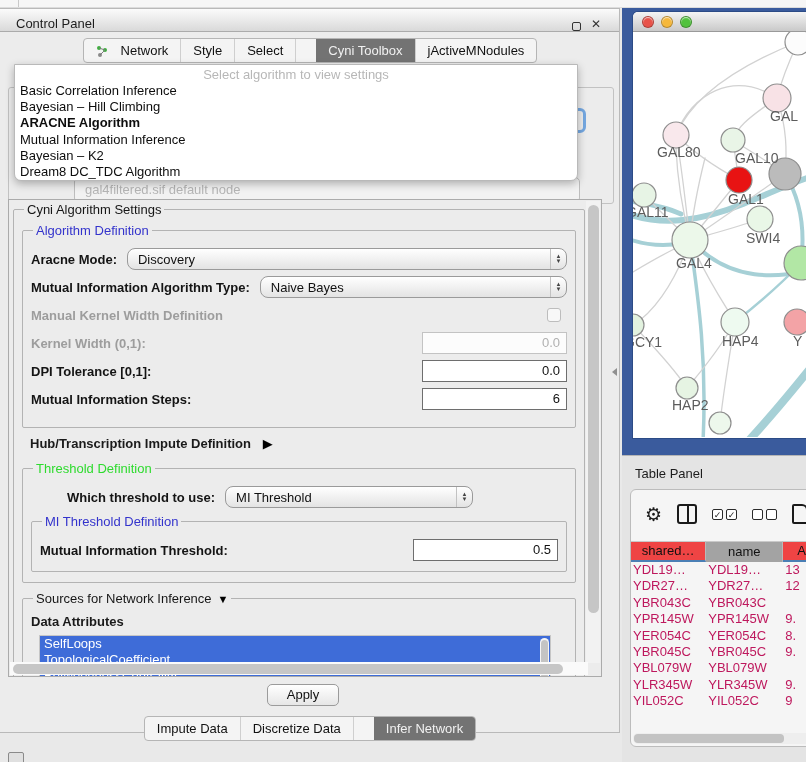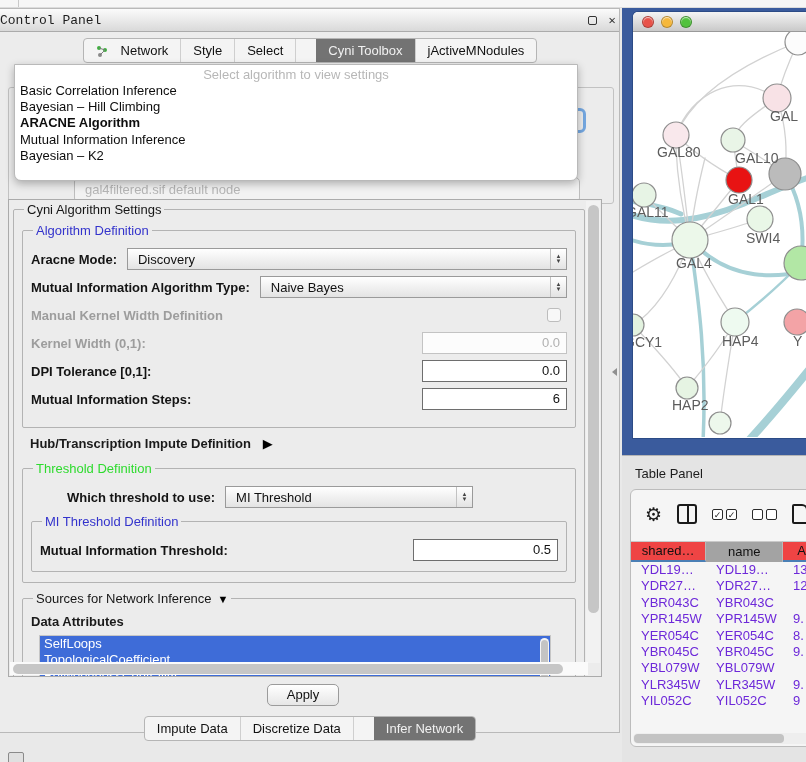--- a/index.html
+++ b/index.html
@@ -10,21 +10,21 @@
 
   
   #topstrip { left:0; top:0; width:806px; height:8px; background:#f6f6f6; border-bottom:1px solid #dcdcdc; }
   #topstrip .mini-div { position:absolute; left:18px; top:0; width:1px; height:7px; background:#c9c9c9; }
 
   
   #control-panel { left:0; top:8px; width:620px; height:725px; background:#ececec;
     border:1px solid #b9b9b9; border-left:none; }
   #cp-titlebar { left:0; top:0; width:100%; height:23px;
     background:linear-gradient(#fbfbfb,#d9d9d9); border-bottom:1px solid #ababab;
-    display:flex; align-items:center; padding:0 0;font-family:Liberation Mono, monospace; }
+    display:flex; align-items:flex-end; padding:0 16px; }
   #cp-titlebar .title { flex:1; color:#1d1d1d; }
   .win-btn { width:14px; text-align:center; color:#333; font-size:12px; cursor:default; margin-left:8px; }
   .win-btn.float { font-size:11px; border:1.5px solid #333; width:9px; height:9px; border-radius:2px; }
 
   
   #cp-tabs { left:0; top:29px; width:620px; display:flex; justify-content:center; }
   .tabgroup { display:flex; border:1px solid #b5b5b5; border-radius:4px; background:#f4f4f4; overflow:hidden; }
   .tab { padding:4px 12px; display:flex; align-items:center; gap:13px; border-right:1px solid #cfcfcf; color:#111; white-space:nowrap; }
   .tab:last-child { border-right:none; }
   .tab.selected { background:#737373; color:#f1f1f1;margin-left:20px; }
@@ -49,21 +49,21 @@
   #scroll-inner { position:absolute; left:4px; top:2px; width:572px; }
   fieldset { border:1px solid #b3b3b3; border-radius:2px; padding:4px 8px 8px 8px; margin-bottom:8px; }
   legend { padding:0 3px; margin-left:2px; font-size:13px; color:#161616; }
   legend.blue { color:#3333cc; }
   legend.green { color:#2edb2e; }
   .row { display:flex; align-items:center; margin:6px 0; min-height:22px; }
   .row label { font-weight:bold; color:#141414; white-space:nowrap; }
   .row.disabled label { color:#9d9d9d; }
   .spacer { flex:1; }
   .combo { display:flex; align-items:center; background:linear-gradient(#ffffff,#e3e3e3);
-    border:1px solid #9a9a9a; border-radius:0; height:22px; padding-left:10px; margin-left:10px; color:#111; }
+    border:1px solid #9a9a9a; border-radius:8px; height:22px; padding-left:10px; margin-left:10px; color:#111; }
   .combo .cval { flex:1; white-space:nowrap; }
   .combo .stepper { width:16px; height:100%; display:flex; flex-direction:column; align-items:center;
     justify-content:center; border-left:1px solid #c2c2c2; font-size:6px; line-height:5px; color:#444; }
   .combo.grow { flex:1; }
   .tfield { width:145px; height:22px; background:#ffffff; border:1.5px solid #6e6e6e;
     text-align:right; padding:0 6px; line-height:20px; color:#111; }
   .tfield.disabled { border:1px solid #c3c3c3; color:#b0b0b0; background:#fcfcfc; }
   .checkbox { width:14px; height:14px; border:1px solid #bdbdbd; border-radius:3px; background:#f8f8f8; margin-right:6px; }
   .arrow-right { display:inline-block; margin-left:8px; font-size:13px; color:#000; }
   .arrow-down { display:inline-block; margin-left:6px; font-size:11px; color:#000; }
@@ -118,21 +118,21 @@
   .cb { width:11px; height:11px; border:1.5px solid #2a2a2a; border-radius:2px; font-size:9px; line-height:10px;
     text-align:center; color:#1a1a1a; background:#fff; }
   .doc-icon { width:16px; height:20px; border:2px solid #1a1a1a; border-radius:2px 6px 2px 2px; }
 
   #tp-table { position:absolute; left:0px; top:51px; width:190px; }
   .t-head { display:flex; height:21px; }
   .t-hcell { border-right:1px solid #b9b9b9; border-top:1px solid #c9c9c9; background:#a3a3a3;
     text-align:center; line-height:20px; color:#111; overflow:hidden; white-space:nowrap; }
   .t-hcell.hl { background:#ef4444; border-bottom:2px solid #4a7fb5; line-height:18px; }
   .t-row { display:flex; height:16.4px; line-height:16.4px; }
-  .t-cell { overflow:hidden; white-space:nowrap; padding-left:10px; color:#6d28d9; }
+  .t-cell { overflow:hidden; white-space:nowrap; padding-left:2px; color:#be185d; }
   .c0 { width:80px; } .c1 { width:82px; } .c2 { width:40px; }
   #tp-hscroll { position:absolute; left:2px; top:243px; width:184px; height:11px; background:#eeeeee; border-radius:5px; }
   #tp-hthumb { position:absolute; left:1px; top:1px; width:150px; height:9px; background:#c3c3c3; border-radius:4px; }
 
   svg text { font-family:"Liberation Sans","DejaVu Sans",sans-serif; }
 </style>
 </head>
 <body>
 
 <div id="stage">
@@ -182,20 +182,21 @@
     <div id="behind-focus" class="abs"></div>
     <div id="behind-combo" class="abs">gal4filtered.sif default node</div>
 
     <div id="algo-popup" class="abs">
       <div class="ph">Select algorithm to view settings</div>
       <div class="item">Basic Correlation Inference</div>
       <div class="item">Bayesian – Hill Climbing</div>
       <div class="item bold">ARACNE Algorithm</div>
       <div class="item">Mutual Information Inference</div>
       <div class="item">Bayesian – K2</div>
+      <div class="item">Dream8 DC_TDC Algorithm</div>
     </div>
 
     <div id="scrollarea" class="abs">
       <div id="scroll-inner">
         <fieldset>
           <legend>Cyni Algorithm Settings</legend>
 
           <fieldset style="margin-top:2px">
             <legend class="blue">Algorithm Definition</legend>
 

